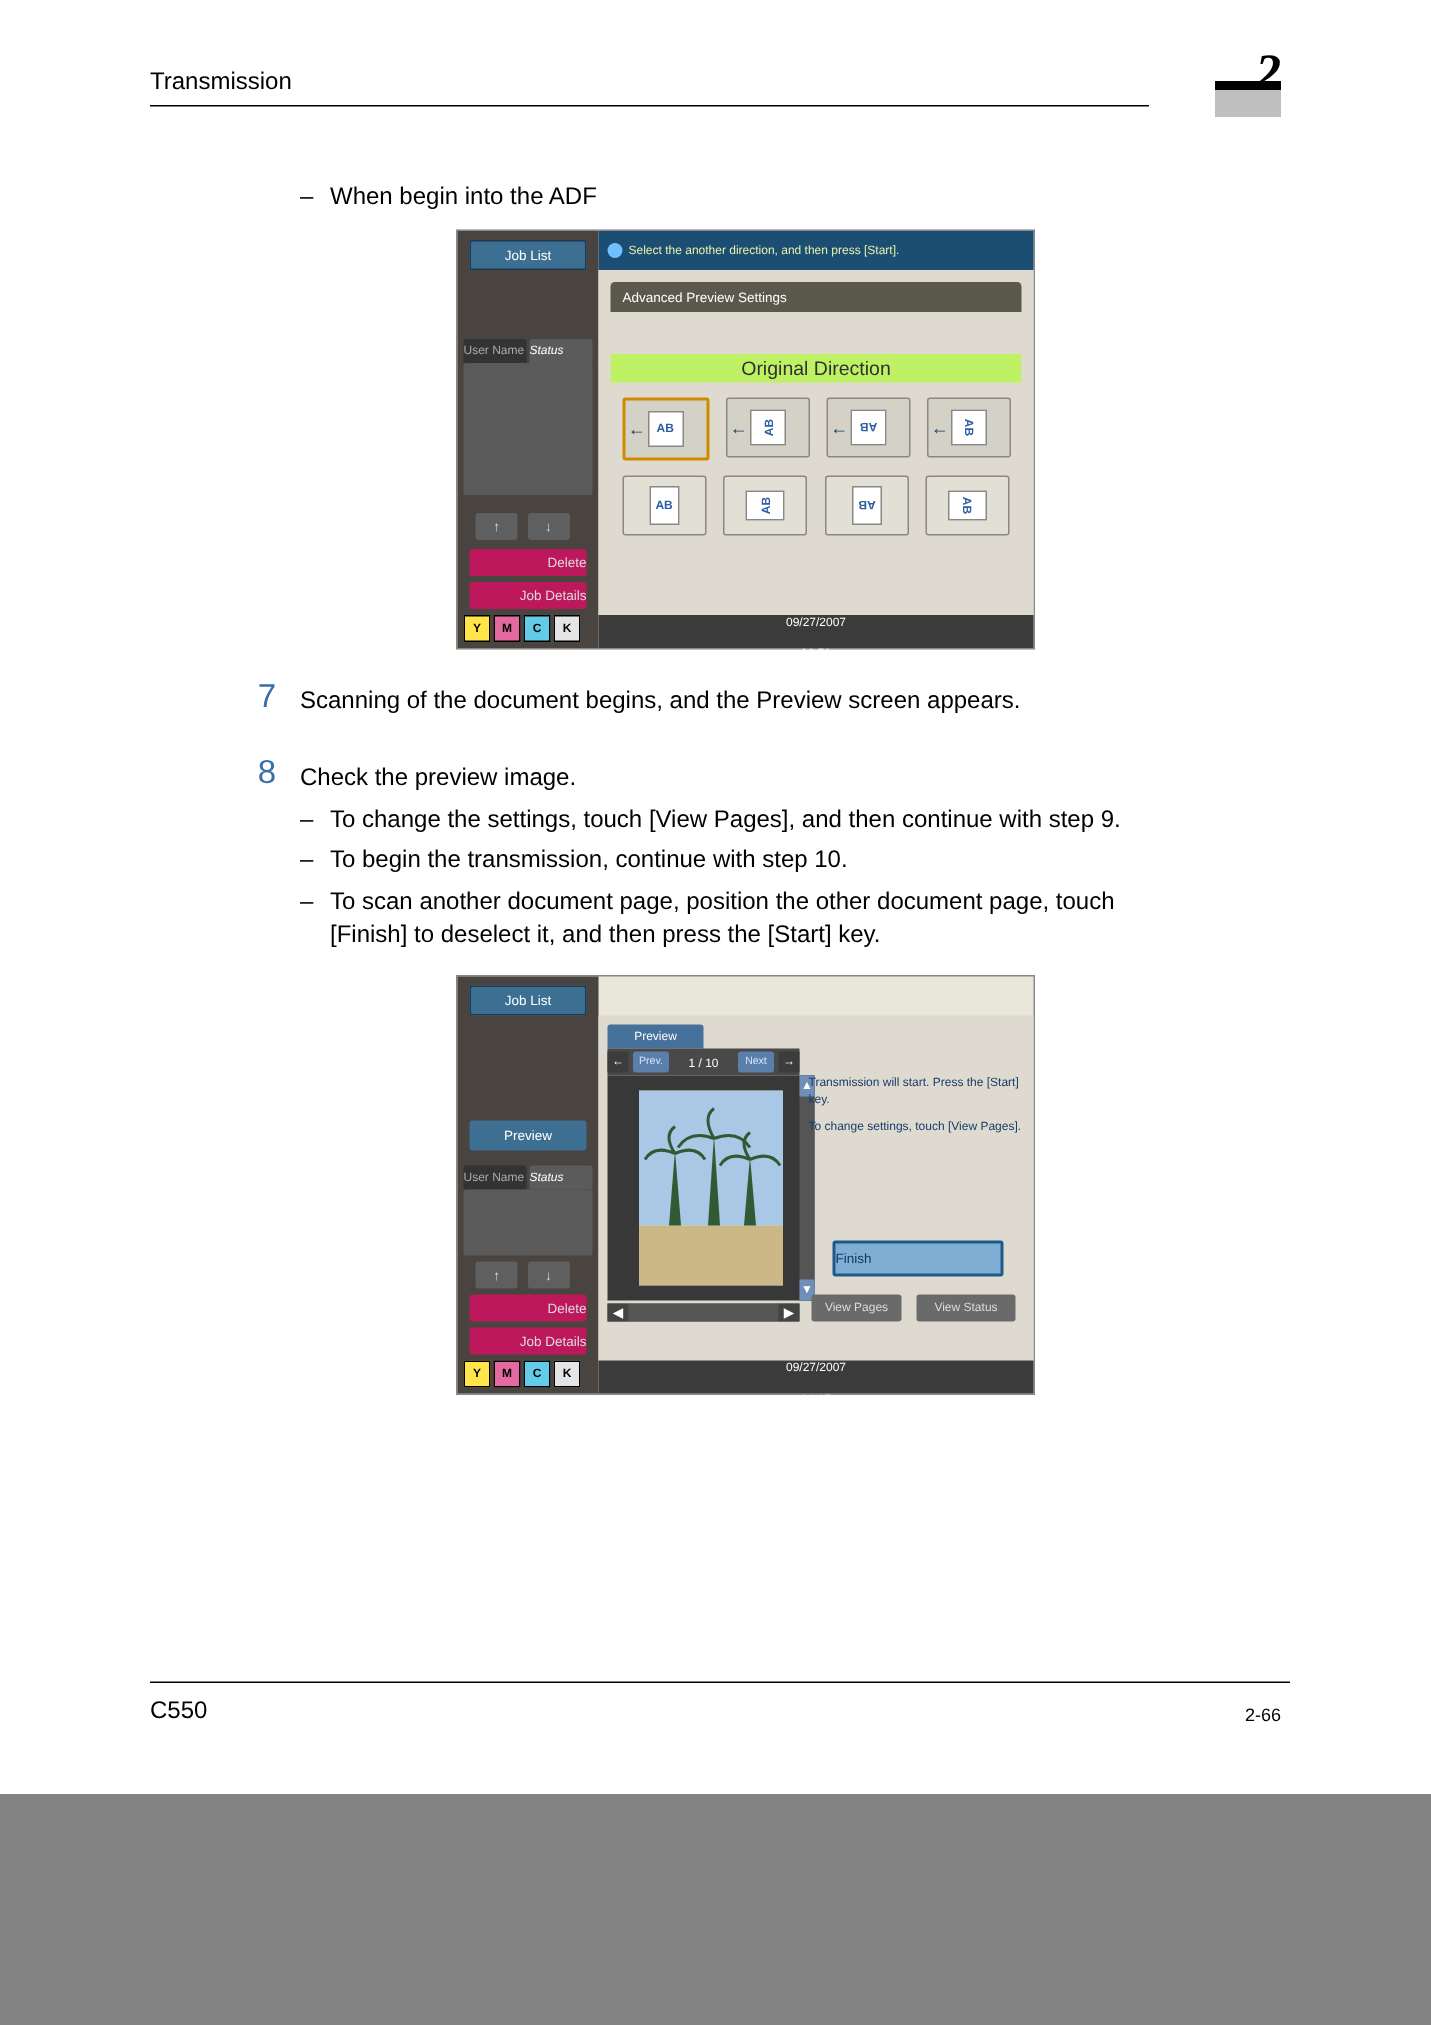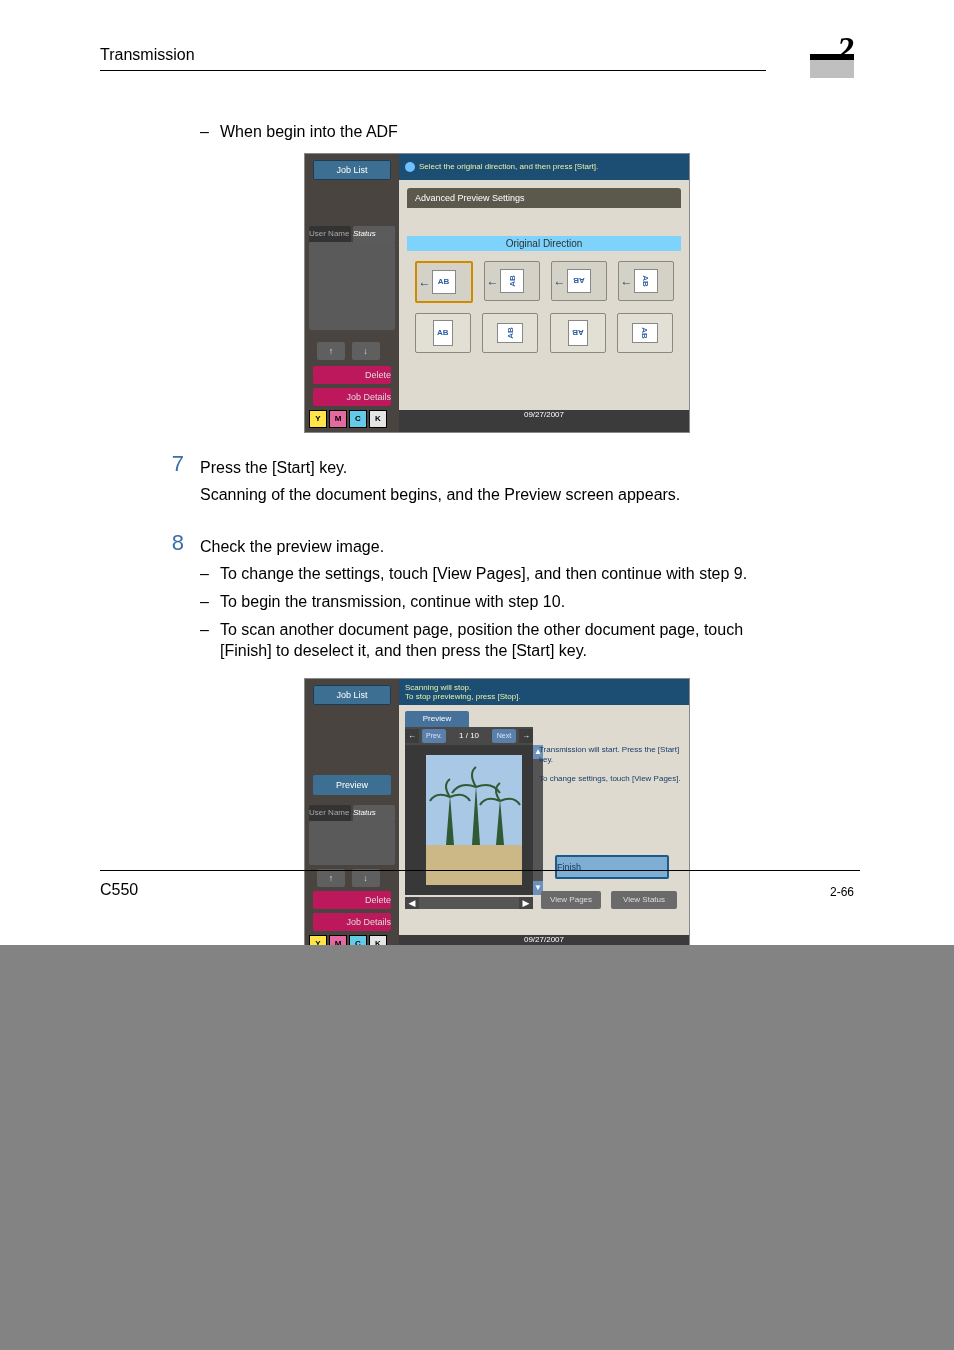--- a/index.html
+++ b/index.html
@@ -1,16 +1,16 @@
 <!DOCTYPE html>
 <html><head>
 <meta charset="utf-8">
 <style>
   html, body { margin:0; padding:0; background:#838383; font-family: Arial, Helvetica, sans-serif; }
-  .page { width:954px; height:945px; background:#fff; position:relative; box-sizing:border-box; padding:46px 40px 40px 100px; color:#000; }
+  .page { width:954px; height:1196px; background:#fff; position:relative; box-sizing:border-box; padding:46px 40px 40px 100px; color:#000; }
   .hdr-line { position:absolute; left:100px; top:70px; width:666px; border-top:1px solid #000; }
   .hdr-title { position:absolute; left:100px; top:46px; font-size:16px; }
   .chap-label { position:absolute; right:100px; top:30px; width:44px; height:44px; font-family: Georgia, 'Times New Roman', serif; font-weight:bold; font-style:italic; font-size:34px; text-align:right; color:#000; }
   .chap-bar { position:absolute; right:100px; top:60px; width:44px; height:18px; background:#bfbfbf; }
   .chap-bar2 { position:absolute; right:100px; top:54px; width:44px; height:6px; background:#000; }
 
   .body { position:absolute; left:200px; top:115px; width:590px; }
 
   .bullet-row { display:flex; }
   .bullet-dash { width:20px; flex:0 0 20px; }
@@ -44,21 +44,21 @@
   .panel .side .ymck span { display:block; width:16px; height:16px; color:#000; font-size:8px; text-align:center; line-height:16px; font-weight:bold; border:1px solid #000; }
 
   .panel .top-strip { position:absolute; left:94px; top:0; right:0; height:26px; background:#1c4d72; color:#e8f1a8; padding:4px 6px; box-sizing:border-box; font-size:8px; display:flex; align-items:center; }
   .panel .top-strip .info-icon { display:inline-block; width:10px; height:10px; background:#6ec0ff; border-radius:50%; margin-right:4px; }
 
   .panel .content { position:absolute; left:94px; right:0; top:26px; bottom:22px; background:#dedacf; }
   .panel .bottom  { position:absolute; left:94px; right:0; bottom:0; height:22px; background:#3b3b3b; color:#fff; font-size:8px; display:flex; align-items:center; padding:0 6px; gap:12px;flex-direction:column; }
 
   
   .settings-banner { margin:8px 8px 0 8px; height:20px; background:#5b584c; border-radius:3px 3px 0 0; padding:0 8px; color:#fff; line-height:20px; font-size:9px; }
-  .od-label { text-align:center; margin-top:28px; color:#303030; font-size:10px; background:#7dd3fc; padding:2px 0; margin-left:8px; margin-right:8px; }
+  .od-label { text-align:center; margin-top:28px; color:#303030; font-size:13px; background:#bef264; padding:2px 0; margin-left:8px; margin-right:8px; }
   .od-row { display:flex; justify-content:space-around; margin:10px 10px 0 10px; }
   .od-cell { width:54px; height:38px; background:#e2e0d5; border:1px solid #8a897f; border-radius:2px; display:flex; align-items:center; justify-content:center; position:relative; }
   .od-cell.sel { border:2px solid #d08a00; background:#fff; }
   .od-cell .page-shape { width:22px; height:22px; background:#fff; border:1px solid #888; display:flex; align-items:center; justify-content:center; font-size:8px; color:#2e5fa3; font-weight:bold; }
   .od-cell .portrait { width:18px; height:24px; }
   .od-cell .feed-arrow { position:absolute; left:2px; color:#183d6b; font-size:12px; }
   .od-row.top .od-cell { background:#d4d2c6; }
 
   
   .prev-tab { margin:6px 0 0 6px; width:64px; height:16px; background:#46719a; border-radius:2px 2px 0 0; color:#fff; font-size:8px; text-align:center; line-height:16px; }
@@ -116,21 +116,21 @@
       <div class="small details">Job Details</div>
       <div class="ymck">
         <span style="background:#ffe54a">Y</span>
         <span style="background:#e36aa0">M</span>
         <span style="background:#63cbe8">C</span>
         <span style="background:#e5e5e5">K</span>
       </div>
     </div>
     <div class="top-strip">
       <span class="info-icon"></span>
-      <span>Select the original direction, and then press [Start].</span>
+      <span>Select the another direction, and then press [Start].</span>
     </div>
     <div class="content">
       <div class="settings-banner">Advanced Preview Settings</div>
       <div class="od-label">Original Direction</div>
       <div class="od-row top">
         <div class="od-cell sel">
               <span class="feed-arrow">←</span>
               <span class="page-shape">AB</span>
             </div>
         <div class="od-cell">
@@ -165,21 +165,20 @@
       <span>09/27/2007</span>
       <span>16:51</span>
       <span>Memory</span>
       <span>100%</span>
     </div>
   </div>
 
   <div class="step-row" style="position:relative;">
     <div class="step-num-col">7</div>
     <div class="step-text">
-      <p>Press the [Start] key.</p>
       <p>Scanning of the document begins, and the Preview screen appears.</p>
     </div>
   </div>
 
   <div class="step-row" style="position:relative;">
     <div class="step-num-col">8</div>
     <div class="step-text">
       <p>Check the preview image.</p>
       <p class="bullet-row">
         <span class="bullet-dash">–</span>
@@ -208,24 +207,20 @@
         <span class="arr">↓</span>
       </div>
       <div class="small delete">Delete</div>
       <div class="small details">Job Details</div>
       <div class="ymck">
         <span style="background:#ffe54a">Y</span>
         <span style="background:#e36aa0">M</span>
         <span style="background:#63cbe8">C</span>
         <span style="background:#e5e5e5">K</span>
       </div>
-    </div>
-    <div class="top-strip">
-      <span style="white-space:pre-line">Scanning will stop.
-To stop previewing, press [Stop].</span>
     </div>
     <div class="content">
       <div class="prev-tab">Preview</div>
       <div class="prev-pager">
         <span class="arrow">←</span>
         <span class="pgbtn">Prev. Page</span>
         <span class="count">
           <span>1</span>
           <span>/</span>
           <span>10</span>

